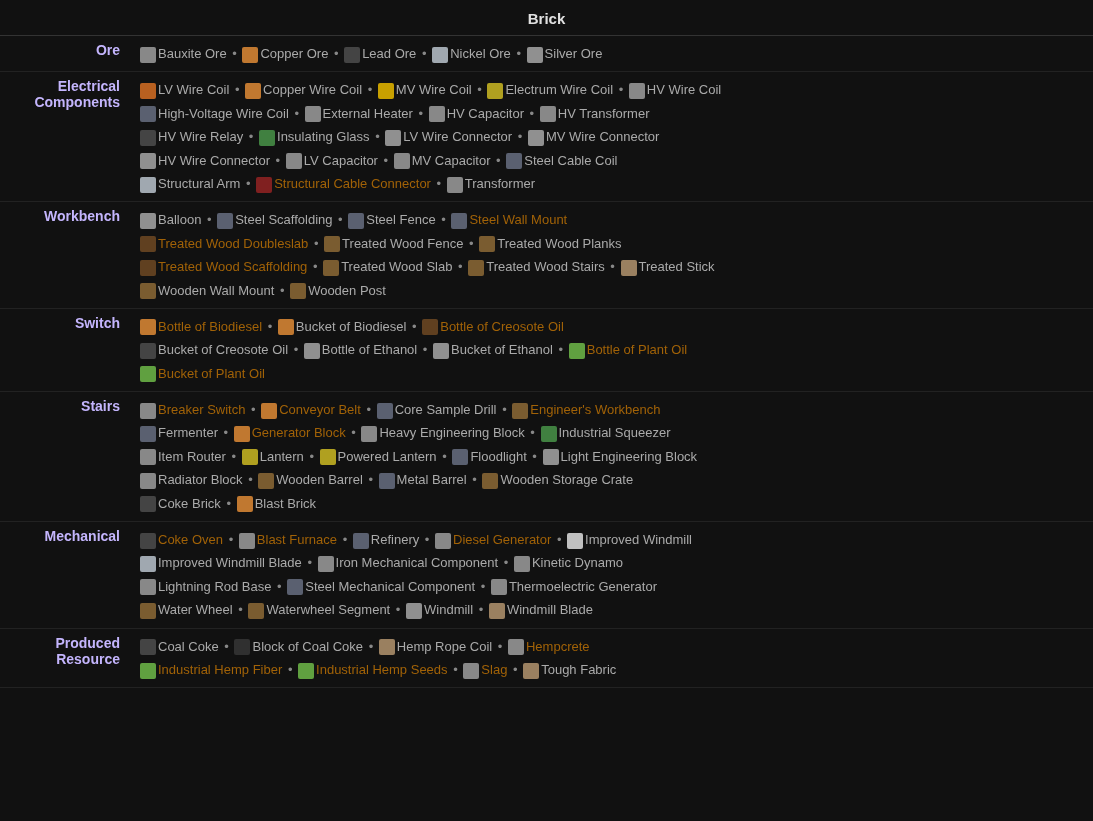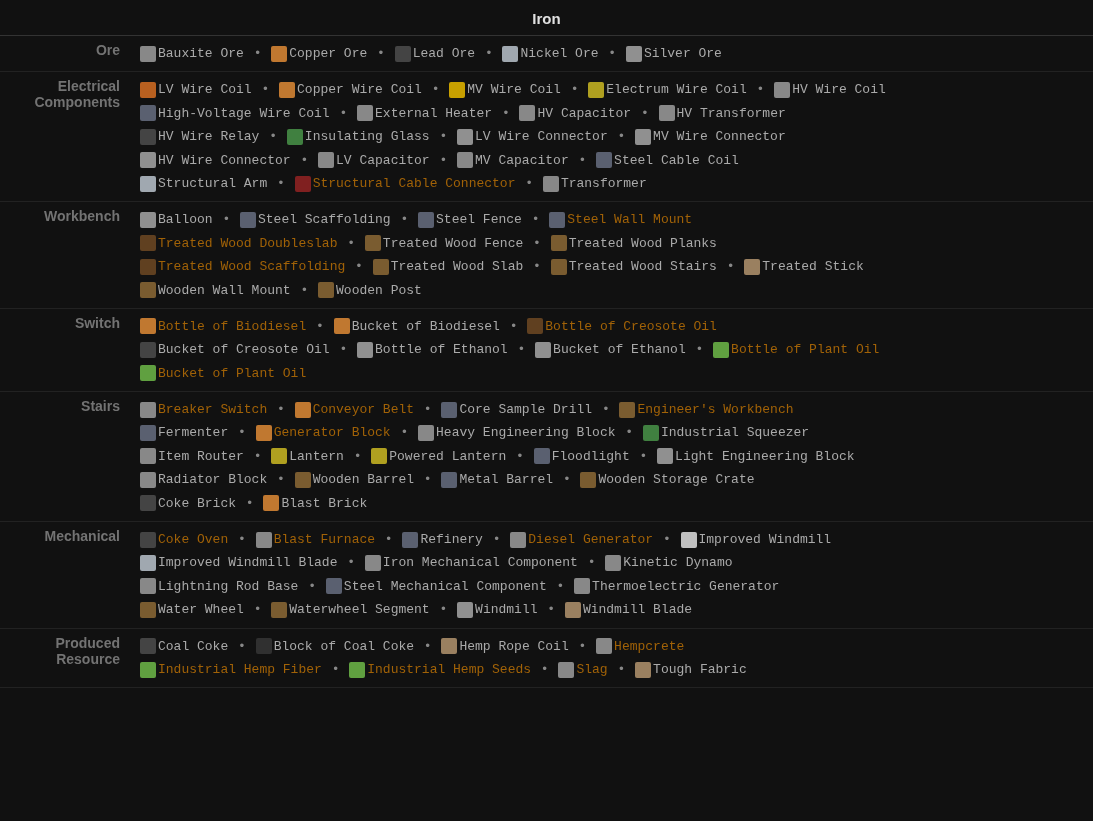--- a/index.html
+++ b/index.html
@@ -23,32 +23,31 @@
       width: 100%;
       border-collapse: collapse;
     }
     .items-table td {
       padding: 6px 10px;
       vertical-align: top;
       border-bottom: 1px solid #222;
     }
     .category-cell {
       font-weight: bold;
-      color: #737373;
+      color: #c4b5fd;
       white-space: nowrap;
       text-align: right;
       width: 130px;
       padding-right: 14px;
       font-size: 14px;
       vertical-align: middle;
     }
     .items-cell {
       color: #aaa;
       line-height: 1.8;
-      font-family: Liberation Mono, monospace;
     }
     .item {
       display: inline;
       white-space: nowrap;
     }
     .item-icon {
       display: inline-block;
       width: 16px;
       height: 16px;
       margin-right: 2px;
@@ -79,21 +78,21 @@
     .ic-wood { background: #7a5c30; }
     .ic-steel { background: #5a6070; }
     .ic-white { background: #c0c0c0; }
     .ic-black { background: #303030; }
     .ic-tan { background: #9a8060; }
     .ic-lime { background: #60a040; }
   </style>
 </head>
 <body>
 
-<div class="page-title">Iron</div>
+<div class="page-title">Brick</div>
 
 <table class="items-table">
   <tbody id="table-body">
       <tr>
         <td class="category-cell">Ore</td>
         <td class="items-cell"><span class="item"><span class="item-icon ic-gray"></span><span class="normal">Bauxite Ore</span></span><span class="sep"> • </span><span class="item"><span class="item-icon ic-orange"></span><span class="normal">Copper Ore</span></span><span class="sep"> • </span><span class="item"><span class="item-icon ic-dark"></span><span class="normal">Lead Ore</span></span><span class="sep"> • </span><span class="item"><span class="item-icon ic-silver"></span><span class="normal">Nickel Ore</span></span><span class="sep"> • </span><span class="item"><span class="item-icon ic-light"></span><span class="normal">Silver Ore</span></span></td>
       </tr>
       <tr>
         <td class="category-cell">Electrical<br>Components</td>
         <td class="items-cell"><span class="item"><span class="item-icon ic-copper"></span><span class="normal">LV Wire Coil</span></span><span class="sep"> • </span><span class="item"><span class="item-icon ic-orange"></span><span class="normal">Copper Wire Coil</span></span><span class="sep"> • </span><span class="item"><span class="item-icon ic-gold"></span><span class="normal">MV Wire Coil</span></span><span class="sep"> • </span><span class="item"><span class="item-icon ic-yellow"></span><span class="normal">Electrum Wire Coil</span></span><span class="sep"> • </span><span class="item"><span class="item-icon ic-gray"></span><span class="normal">HV Wire Coil</span></span><br><span class="item"><span class="item-icon ic-steel"></span><span class="normal">High-Voltage Wire Coil</span></span><span class="sep"> • </span><span class="item"><span class="item-icon ic-gray"></span><span class="normal">External Heater</span></span><span class="sep"> • </span><span class="item"><span class="item-icon ic-gray"></span><span class="normal">HV Capacitor</span></span><span class="sep"> • </span><span class="item"><span class="item-icon ic-gray"></span><span class="normal">HV Transformer</span></span><br><span class="item"><span class="item-icon ic-dark"></span><span class="normal">HV Wire Relay</span></span><span class="sep"> • </span><span class="item"><span class="item-icon ic-green"></span><span class="normal">Insulating Glass</span></span><span class="sep"> • </span><span class="item"><span class="item-icon ic-light"></span><span class="normal">LV Wire Connector</span></span><span class="sep"> • </span><span class="item"><span class="item-icon ic-light"></span><span class="normal">MV Wire Connector</span></span><br><span class="item"><span class="item-icon ic-light"></span><span class="normal">HV Wire Connector</span></span><span class="sep"> • </span><span class="item"><span class="item-icon ic-gray"></span><span class="normal">LV Capacitor</span></span><span class="sep"> • </span><span class="item"><span class="item-icon ic-gray"></span><span class="normal">MV Capacitor</span></span><span class="sep"> • </span><span class="item"><span class="item-icon ic-steel"></span><span class="normal">Steel Cable Coil</span></span><br><span class="item"><span class="item-icon ic-silver"></span><span class="normal">Structural Arm</span></span><span class="sep"> • </span><span class="item"><span class="item-icon ic-red"></span><span class="red">Structural Cable Connector</span></span><span class="sep"> • </span><span class="item"><span class="item-icon ic-gray"></span><span class="normal">Transformer</span></span></td>

